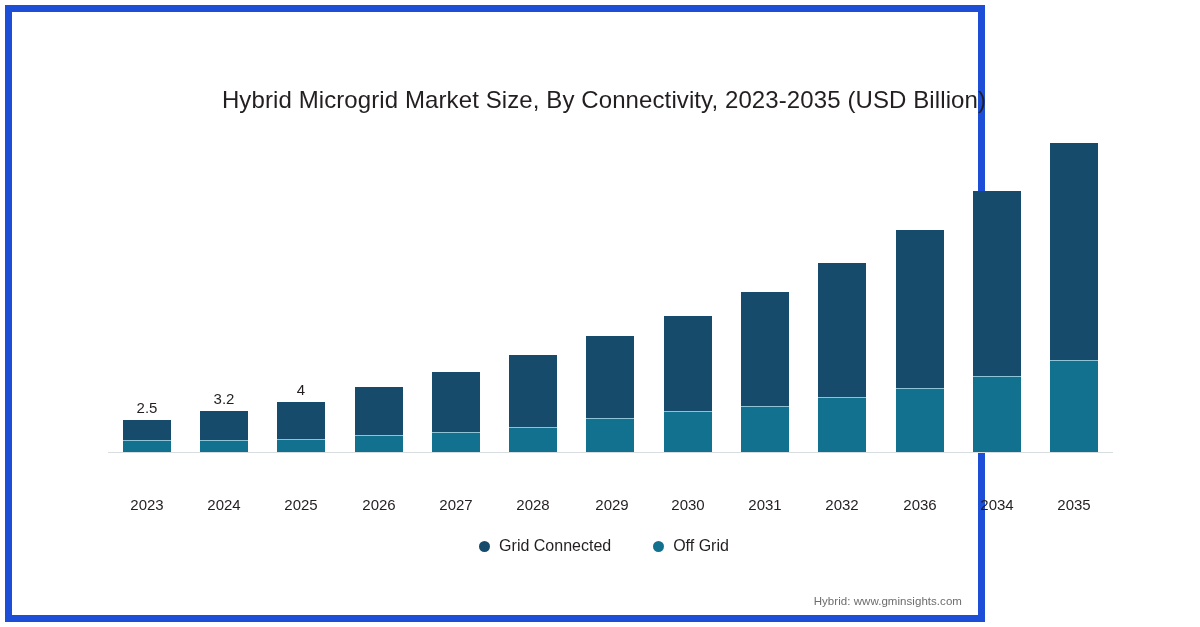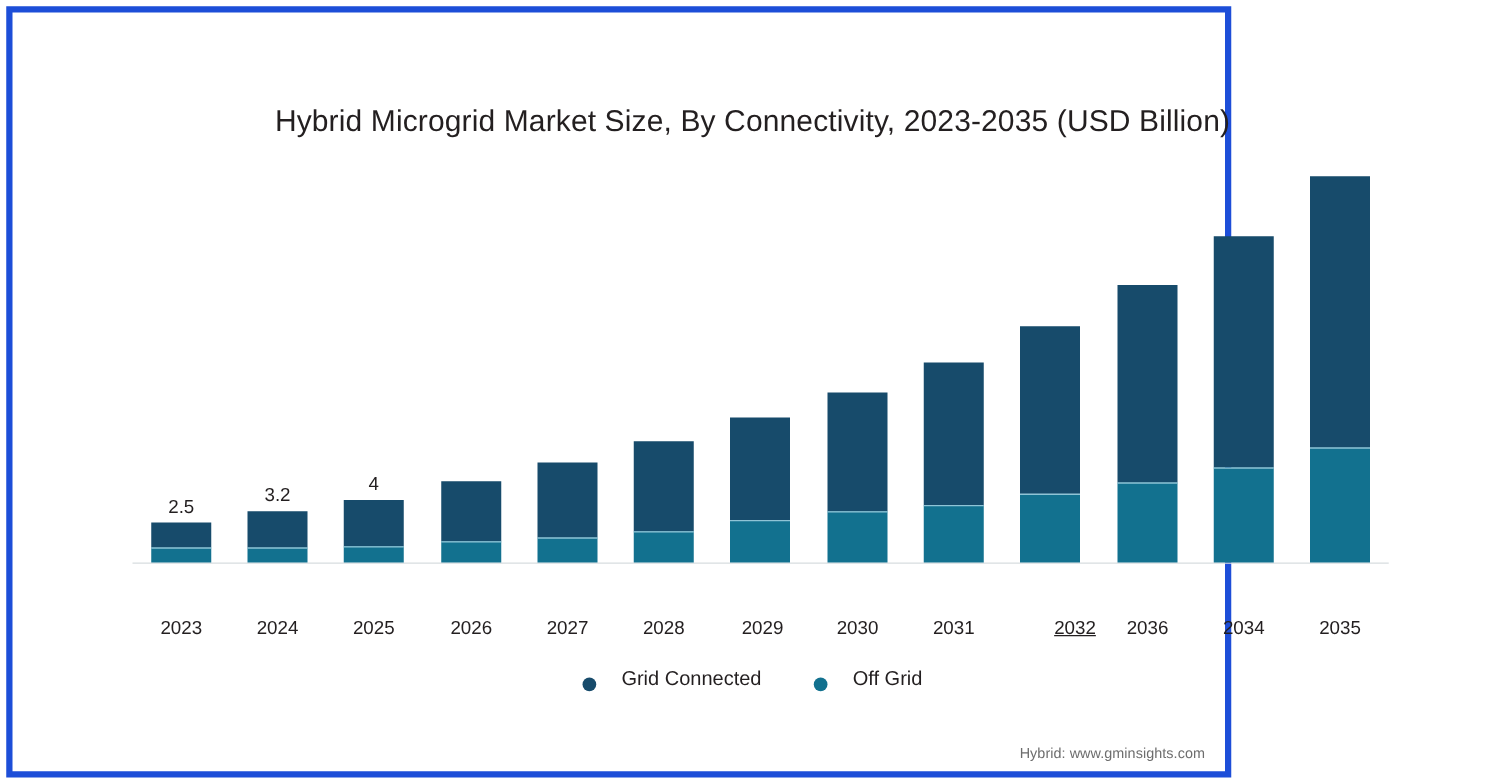--- a/index.html
+++ b/index.html
@@ -6,21 +6,21 @@
   html, body {
     margin: 0; padding: 0;
     width: 1200px; height: 627px;
     background: #ffffff;
     font-family: "Liberation Sans", sans-serif;
   }
   #frame {
     position: absolute;
     left: 5px; top: 5px;
     width: 980px; height: 617px;
-    border: 5px solid #1d4ed8;
+    border: 7px solid #1d4ed8;
     background: #ffffff;
   }
   #chart-title {
     position: absolute;
     left: 0; top: 74px;
     width: 1184px;
     text-align: center;
     font-size: 24px;
     color: #231f20;
     font-weight: 400;
@@ -80,22 +80,22 @@
     position: absolute;
     left: 0; top: 525px;
     width: 1184px;
     display: flex;
     justify-content: center;
     align-items: center;
     gap: 42px;
   }
   .legend-item {
     display: flex;
-    align-items: flex-end;
-    gap: 20px;
+    align-items: center;
+    gap: 9px;
     font-size: 16px;
     color: #231f20;
   }
   .legend-dot {
     width: 11px; height: 11px;
     border-radius: 50%;
     display: inline-block;
   }
   
   #source {
@@ -177,21 +177,21 @@
 
   <div class="xtick" style="left: 1px;">2023</div>
       <div class="xtick" style="left: 78px;">2024</div>
       <div class="xtick" style="left: 155px;">2025</div>
       <div class="xtick" style="left: 233px;">2026</div>
       <div class="xtick" style="left: 310px;">2027</div>
       <div class="xtick" style="left: 387px;">2028</div>
       <div class="xtick" style="left: 466px;">2029</div>
       <div class="xtick" style="left: 542px;">2030</div>
       <div class="xtick" style="left: 619px;">2031</div>
-      <div class="xtick" style="left: 716px; text-decoration: underline;">2032</div>
+      <div class="xtick" style="left: 696px;">2032</div>
       <div class="xtick" style="left: 774px;">2036</div>
       <div class="xtick" style="left: 851px;">2034</div>
       <div class="xtick" style="left: 928px;">2035</div>
     </div>
 
   <div id="legend">
     <div class="legend-item">
       <span class="legend-dot" style="background:#174b6b"></span>
       <span>Grid Connected</span>
     </div>

